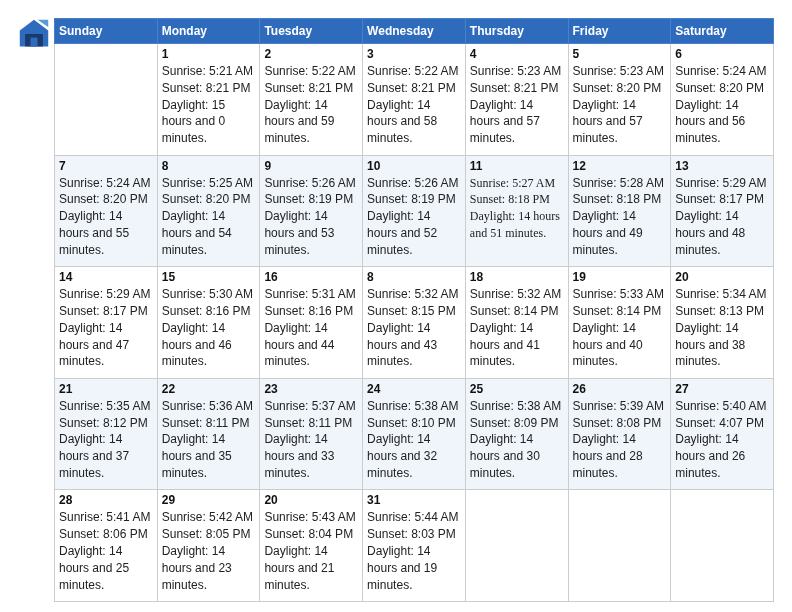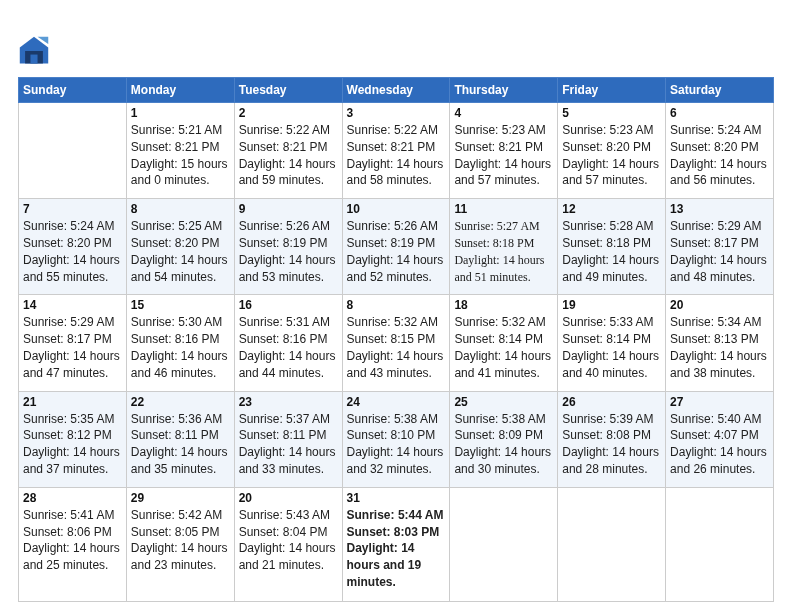--- a/index.html
+++ b/index.html
@@ -6,23 +6,23 @@
     body {
       width: 792px;
       height: 612px;
       font-family: Arial, sans-serif;
       background: #fff;
       overflow: hidden;
     }
     .page {
       width: 792px;
       height: 612px;
-      padding: 35px 18px 10px 18px;
+      padding: 18px 18px 10px 18px;
       display: flex;
-      flex-direction: column;
+      flex-direction: row;
     }
     .header {
       display: flex;
       justify-content: space-between;
       align-items: flex-start;
       margin-bottom: 10px;
     }
     .logo {
       display: flex;
       align-items: center;
@@ -320,21 +320,21 @@
 Daylight: 14 hours and 23 minutes.</div>
           </td>
           <td>
             <span class="day-number">20</span>
             <div class="day-info" style="white-space: pre-line;">Sunrise: 5:43 AM
 Sunset: 8:04 PM
 Daylight: 14 hours and 21 minutes.</div>
           </td>
           <td>
             <span class="day-number">31</span>
-            <div class="day-info" style="white-space: pre-line; font-weight: bold;">Sunrise: 5:44 AM
+            <div class="day-info" style="white-space: pre-line;">Sunrise: 5:44 AM
 Sunset: 8:03 PM
 Daylight: 14 hours and 19 minutes.</div>
           </td>
           <td class="empty-cell"></td>
           <td class="empty-cell"></td>
           <td class="empty-cell"></td>
         </tr>
       </tbody>
   </table>
 </div>

